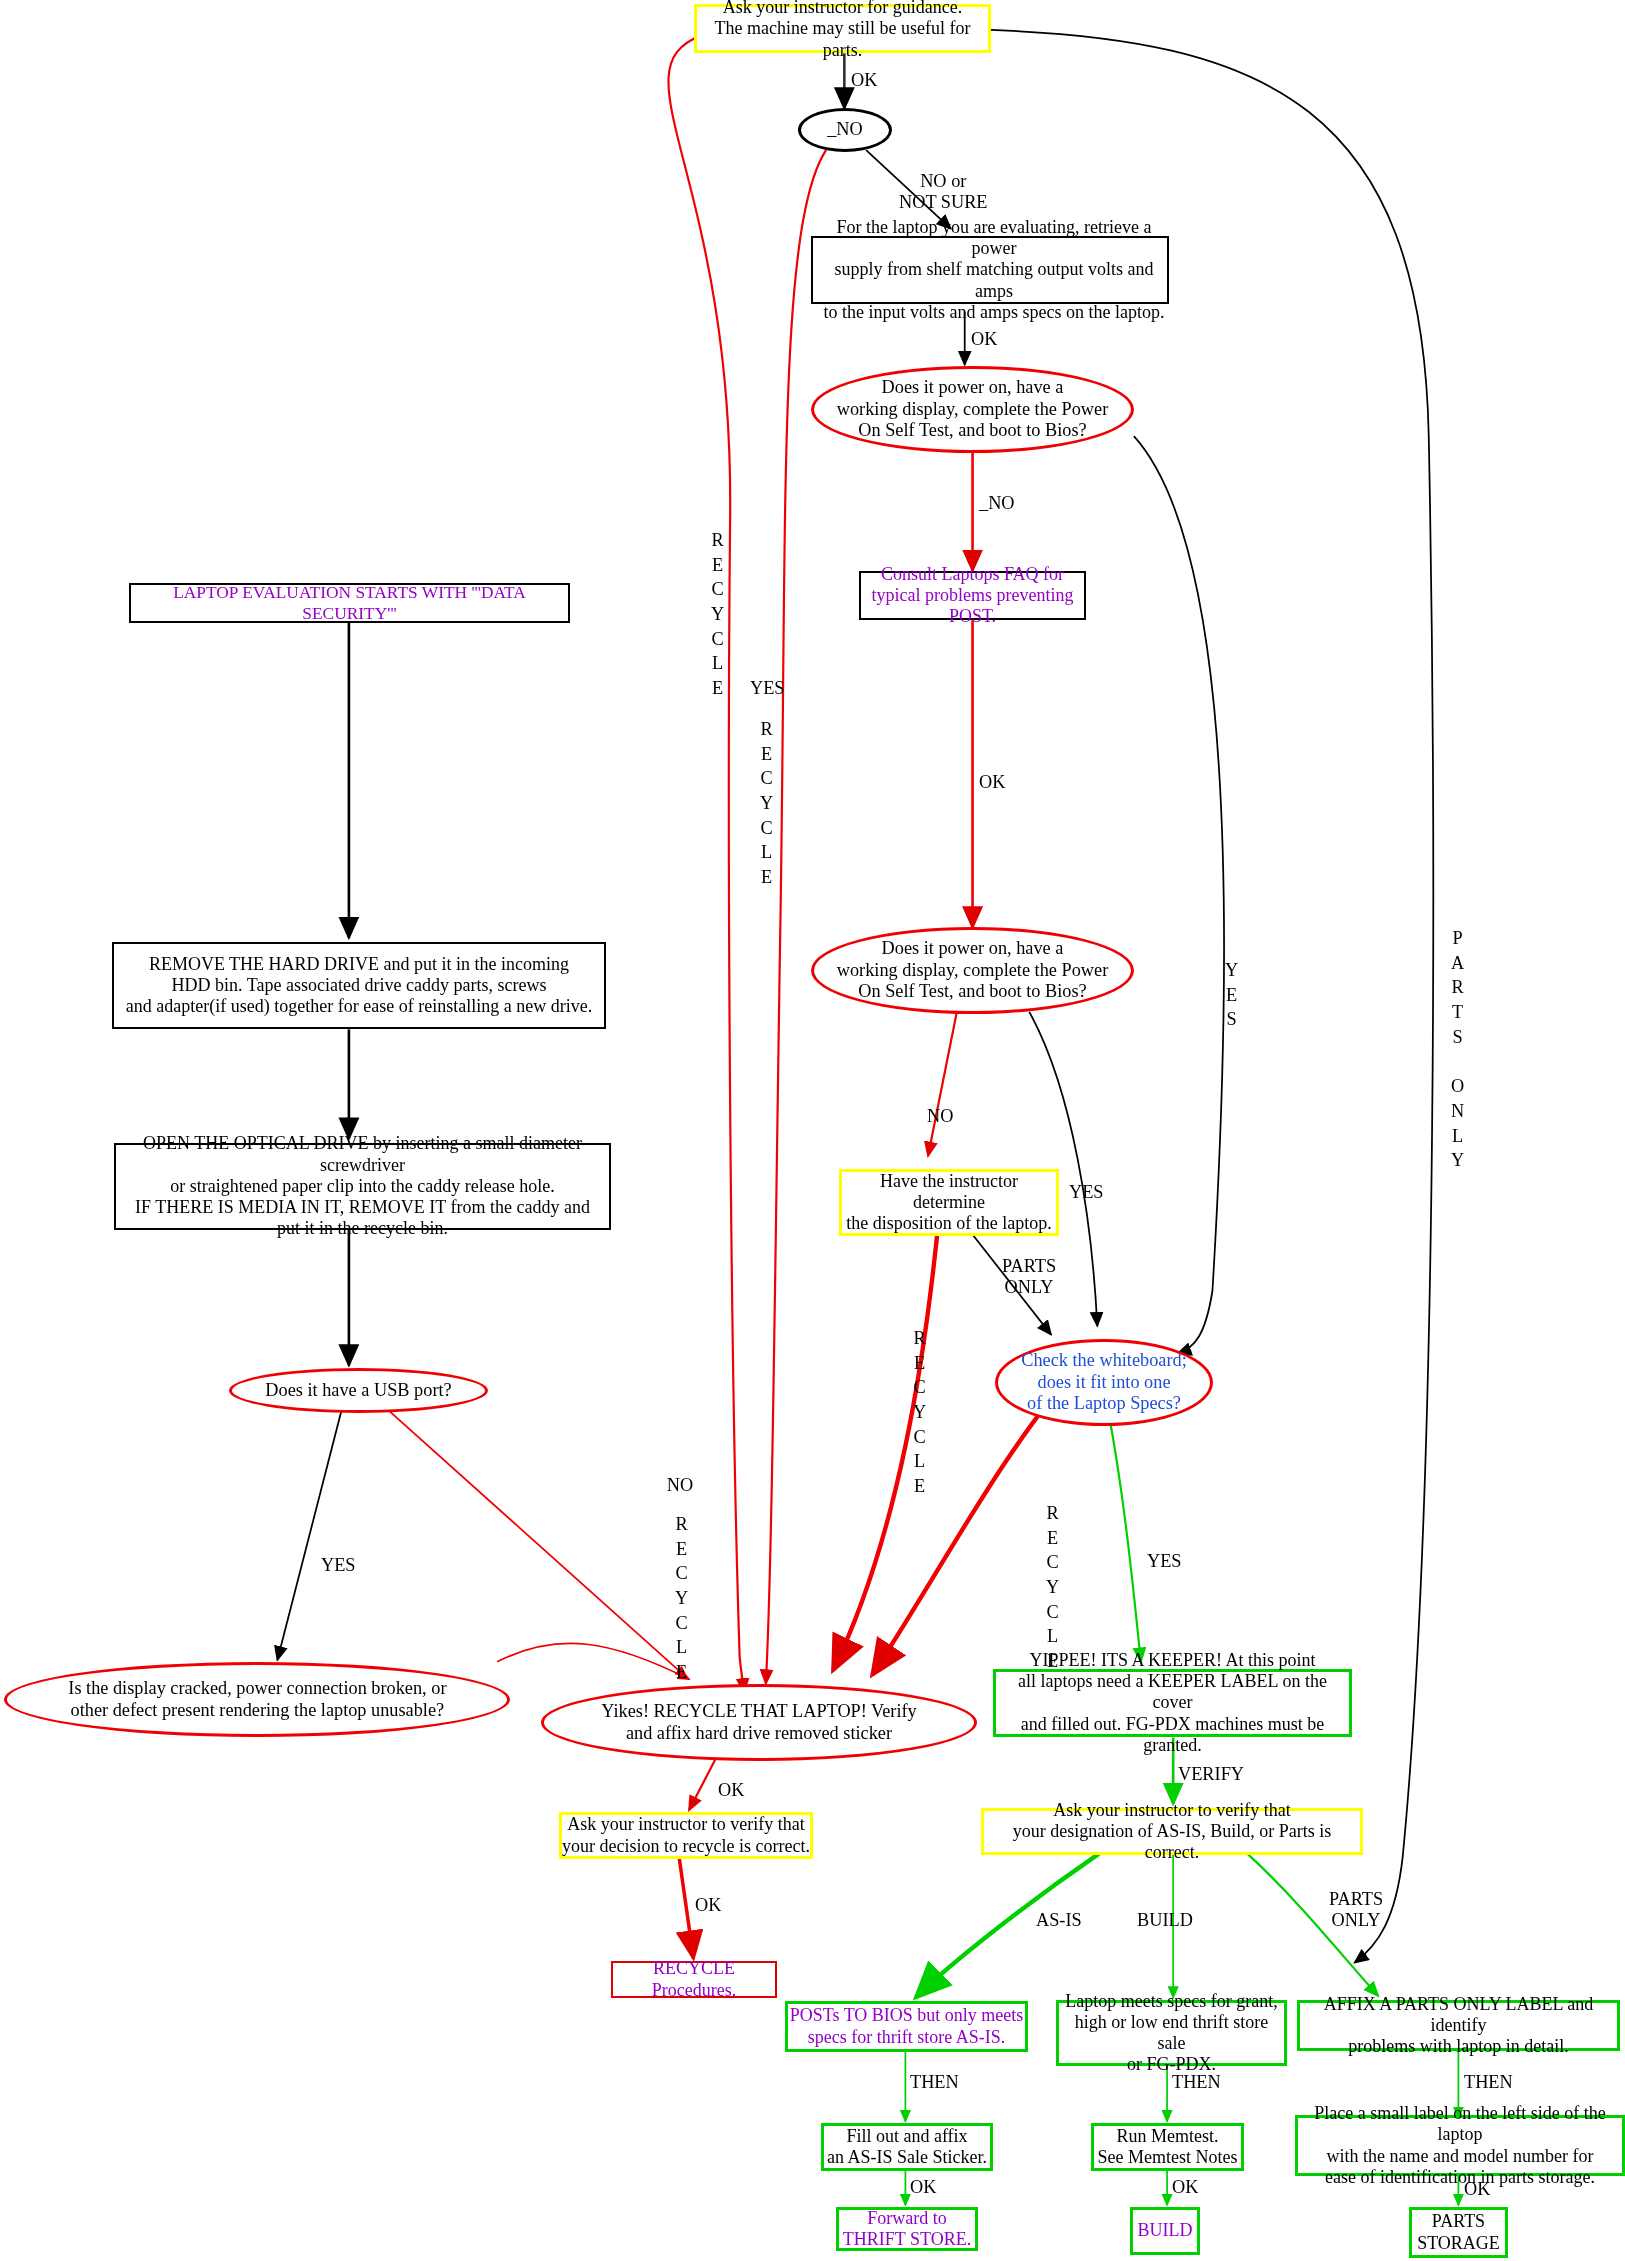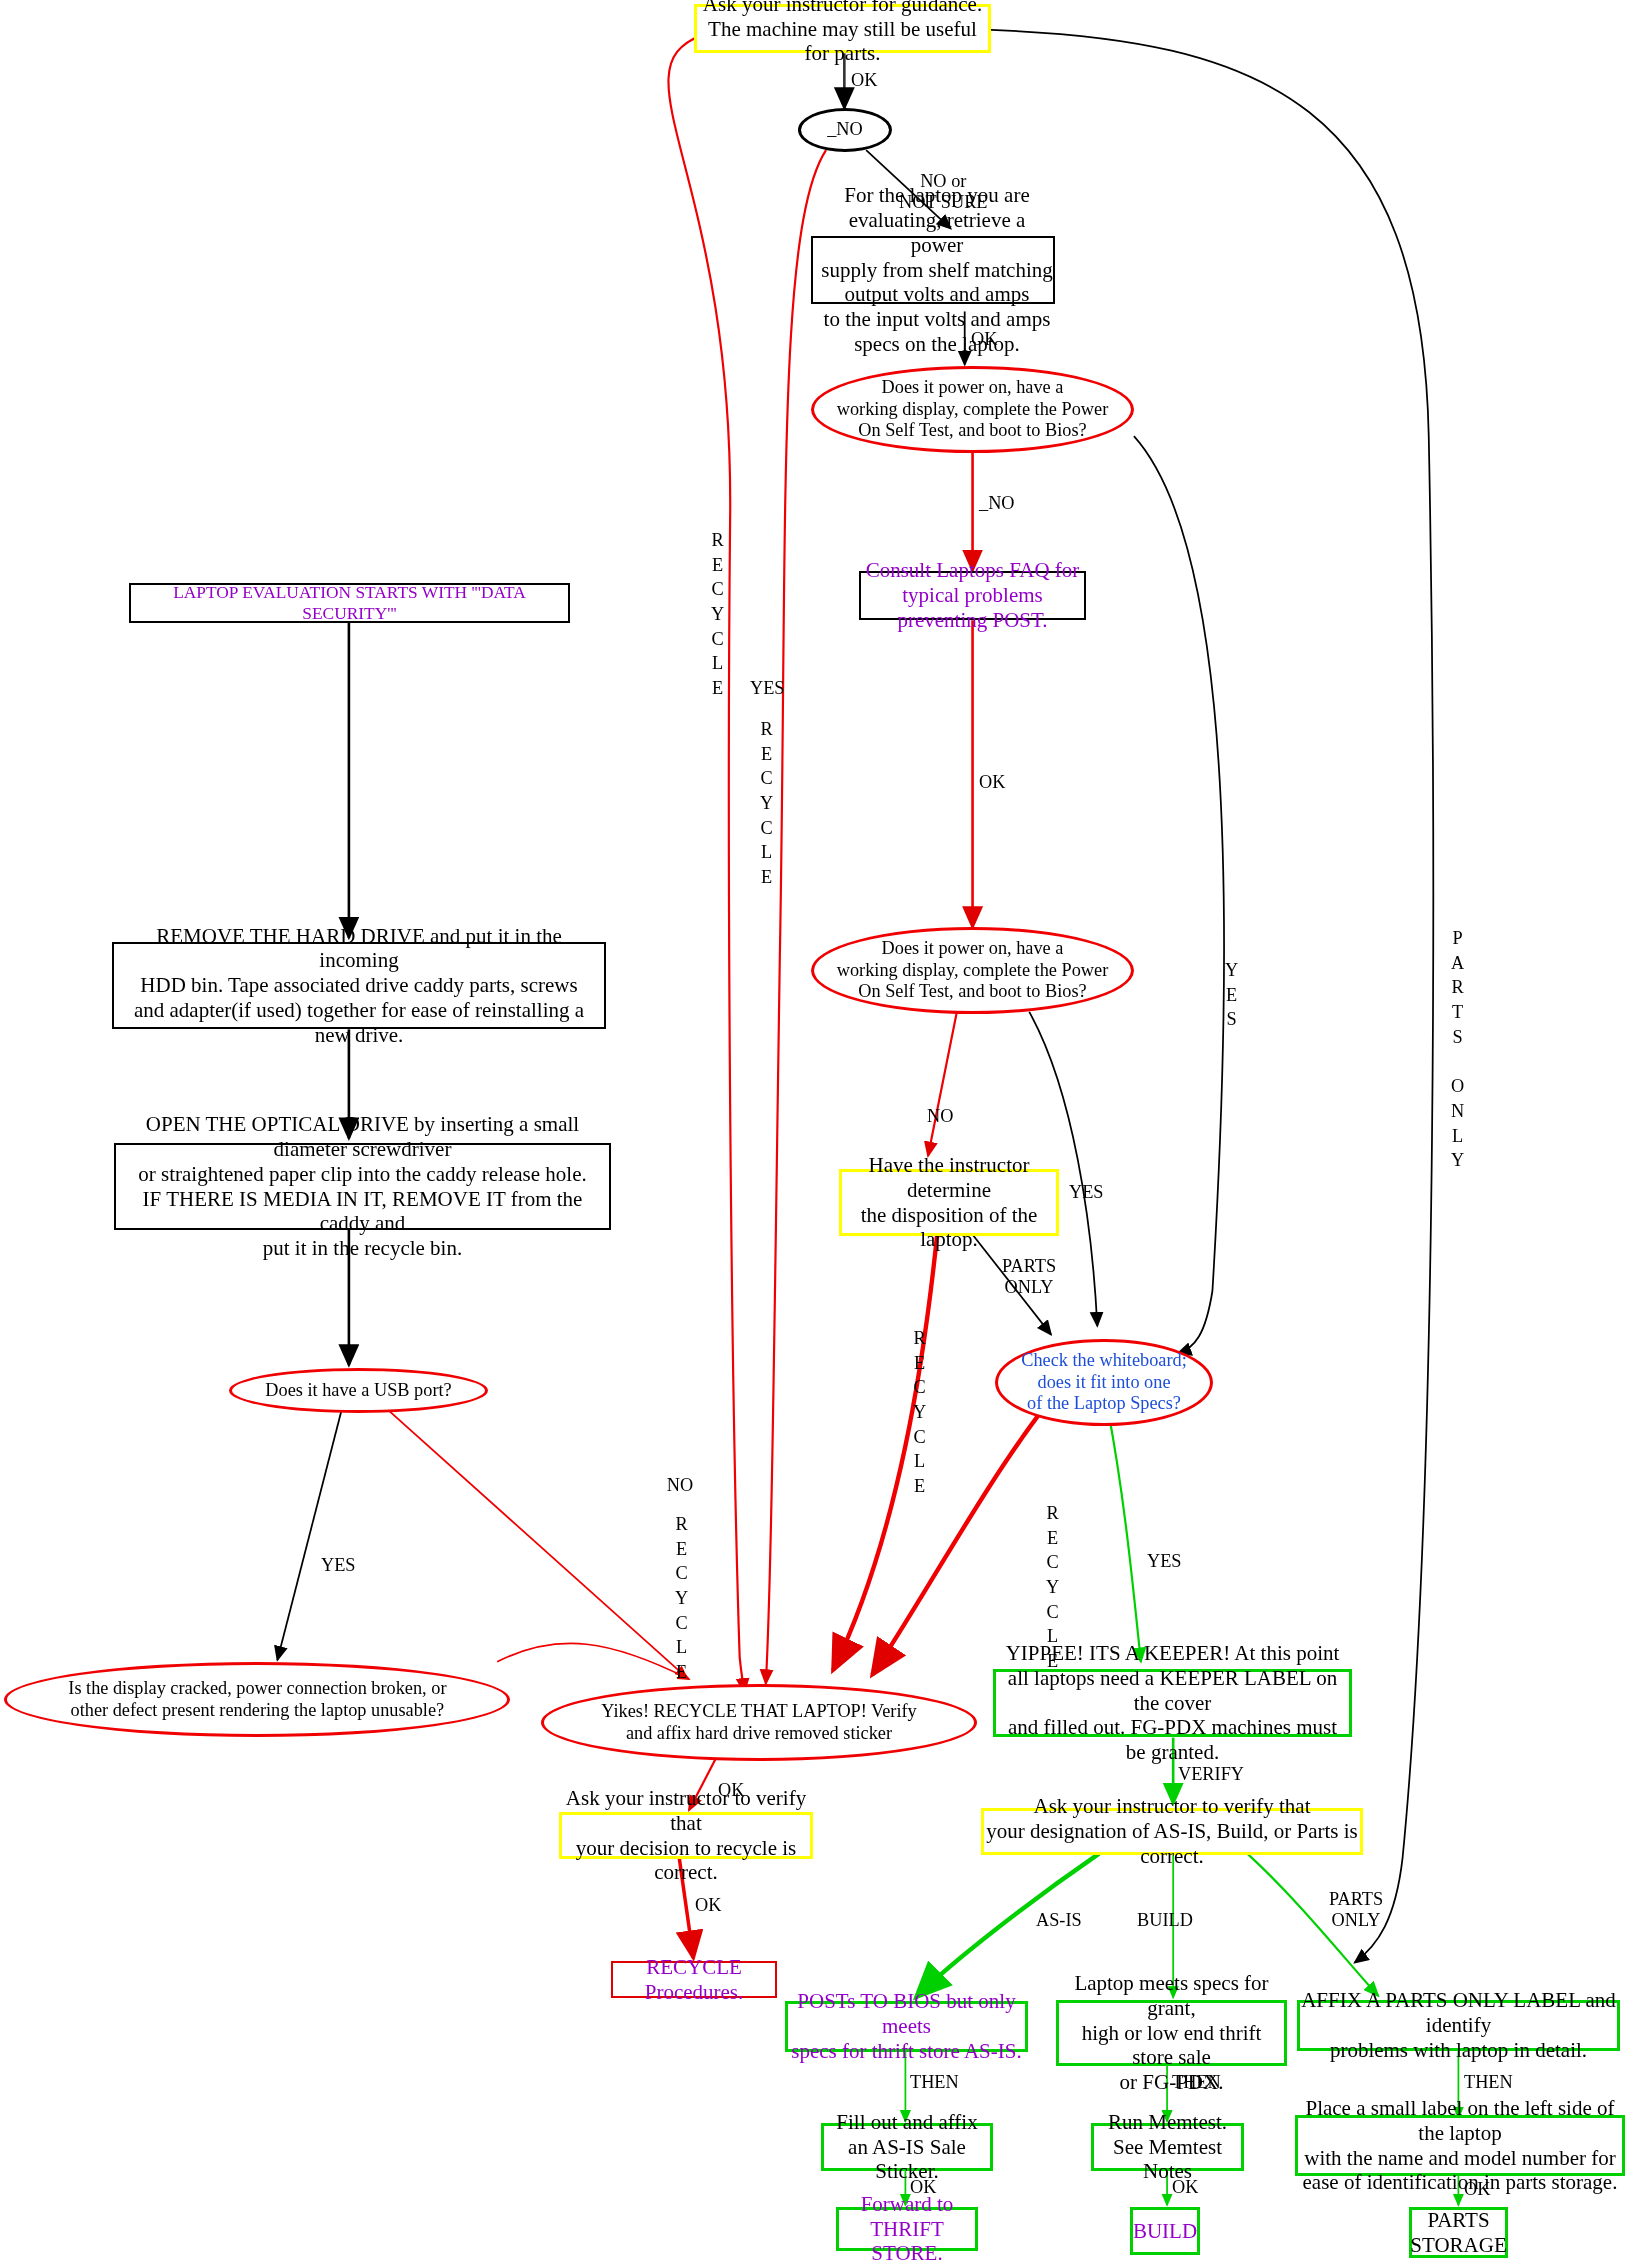--- a/index.html
+++ b/index.html
@@ -1,19 +1,19 @@
 <!DOCTYPE html>
 <html style="font-size:14px"><head>
 <meta charset="utf-8">
 <style>
   html,body{margin:0;padding:0;background:#ffffff;}
   body{font-family:"Liberation Serif",serif;}
   #canvas{position:relative;width:1625px;height:2261px;background:#fff;overflow:hidden;}
   svg.layer{position:absolute;left:0;top:0;width:1625px;height:2261px;}
-  .nd{position:absolute;box-sizing:border-box;display:flex;align-items:center;justify-content:center;text-align:center;line-height:1.18;font-size:21px;font-family:"Liberation Serif",serif;}
+  .nd{position:absolute;box-sizing:border-box;display:flex;align-items:center;justify-content:center;text-align:center;line-height:1.18;font-size:18px;font-family:"Liberation Serif",serif;}
   .box{border:2.6px solid #000;background:#fff;}
   .box-yellow{border:3.5px solid #ffff00;background:#fff;}
   .box-green{border:3.5px solid #00d000;background:#fff;}
   .box-red{border:2.6px solid #e00000;background:#fff;}
   .txt-black{color:#000;}
   .txt-purple{color:#9400c8;}
   .ell{position:absolute;box-sizing:border-box;display:flex;align-items:center;justify-content:center;text-align:center;border-radius:50%;background:#fff;line-height:1.18;font-size:18.3px;font-family:"Liberation Serif",serif;}
   .ell-red{border:3.5px solid #f00000;color:#000;}
   .ell-black{border:3.5px solid #000;color:#000;}
   .ell-red-purple{border:3.5px solid #f00000;color:#1d4ed8;}
@@ -115,21 +115,21 @@
     <span>
       <span>Ask your instructor for guidance.</span><br>
       <span>The machine may still be useful for parts.</span>
     </span>
   </div>
 
   <div class="ell ell-black" style="left:798px;top:108px;width:94px;height:44px;">
     <span>_NO</span>
   </div>
 
-  <div class="nd box txt-black" style="left:811px;top:236px;width:244px;height:68px;padding-left:8px;">
+  <div class="nd box txt-black" style="left:811px;top:236px;width:358px;height:68px;padding-left:8px;">
     <span>
       <span>For the laptop you are evaluating, retrieve a power</span><br>
       <span>supply from shelf matching output volts and amps</span><br>
       <span>to the input volts and amps specs on the laptop.</span>
     </span>
   </div>
 
   <div class="ell ell-red" style="left:811px;top:366px;width:323px;height:87px;">
     <span>
       <span>Does it power on, have a</span><br>

